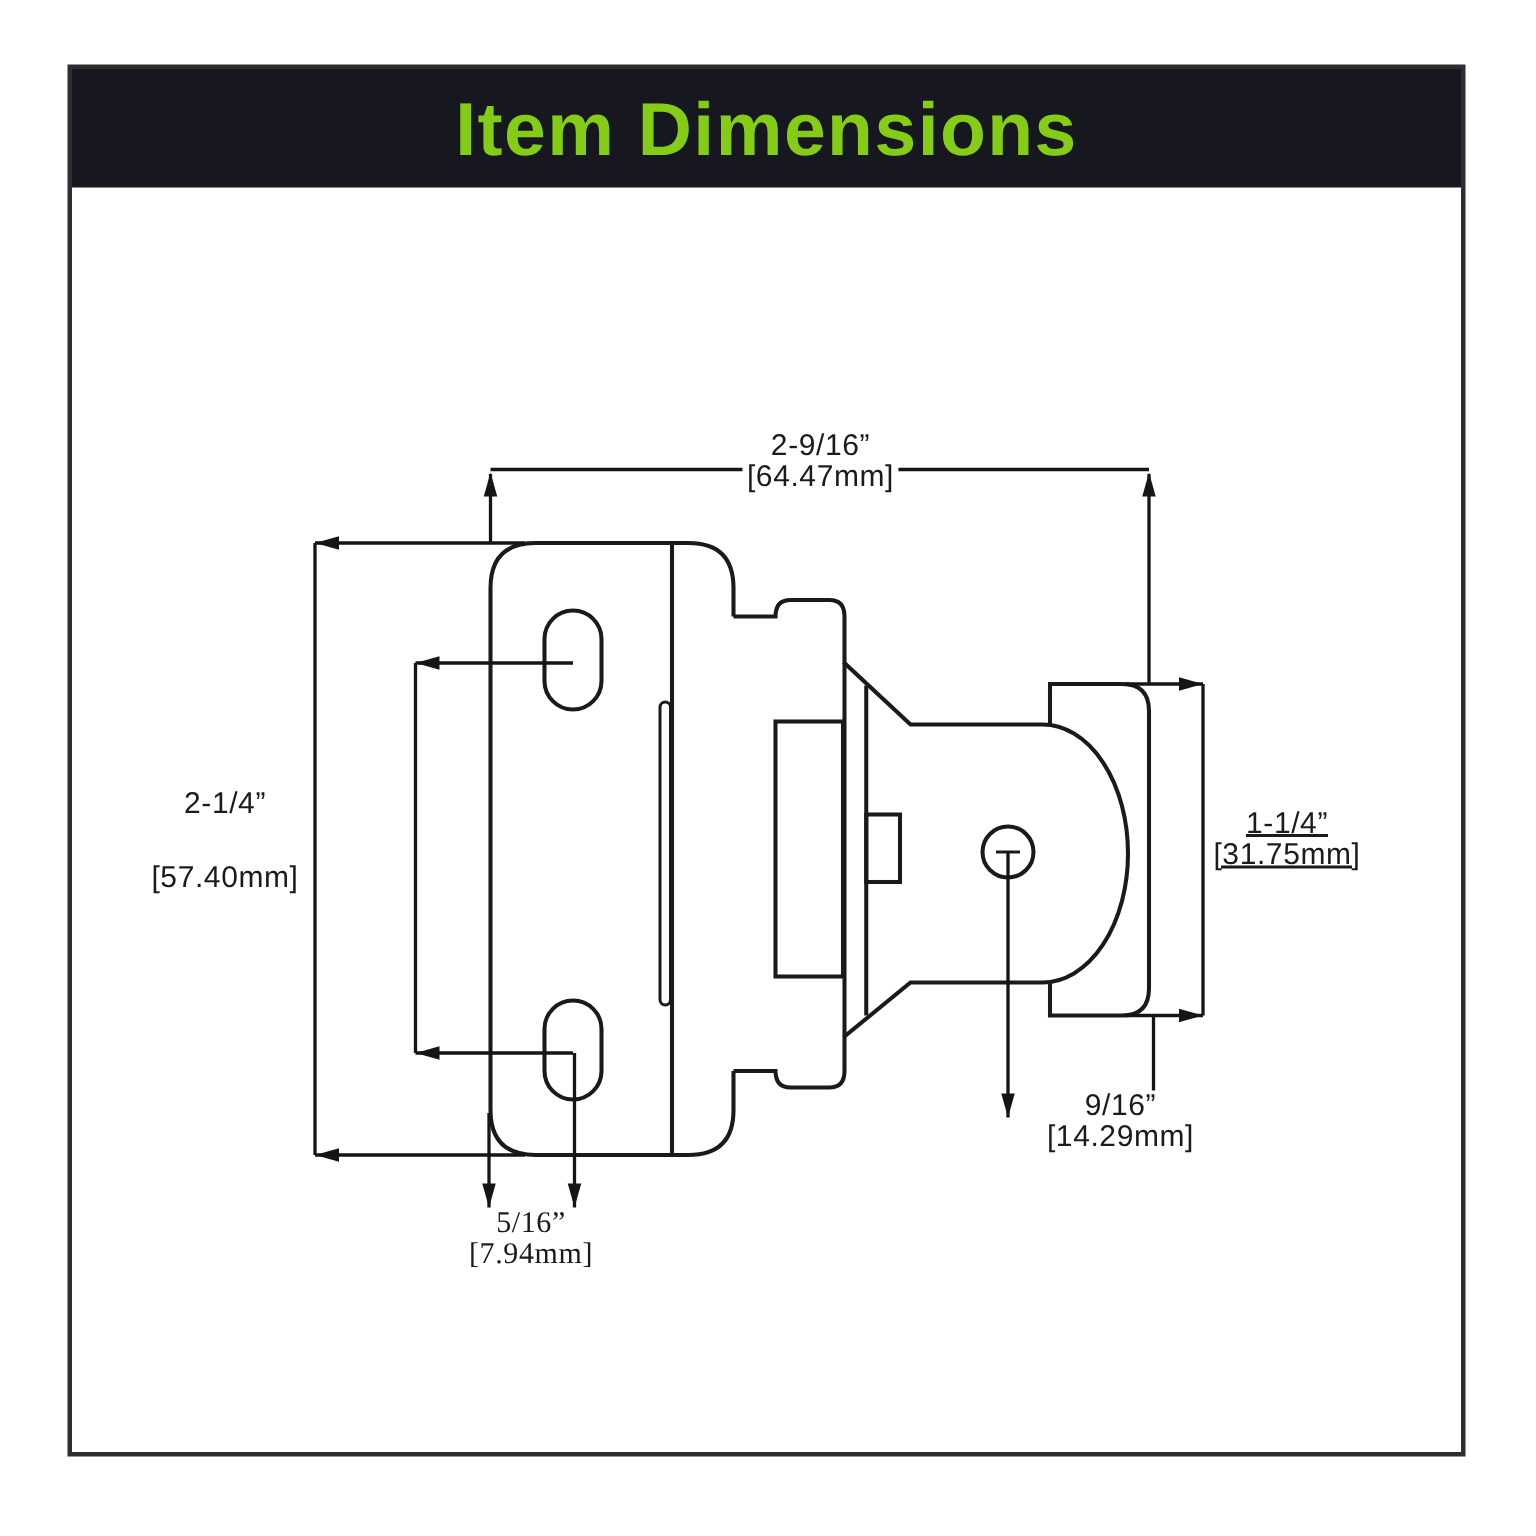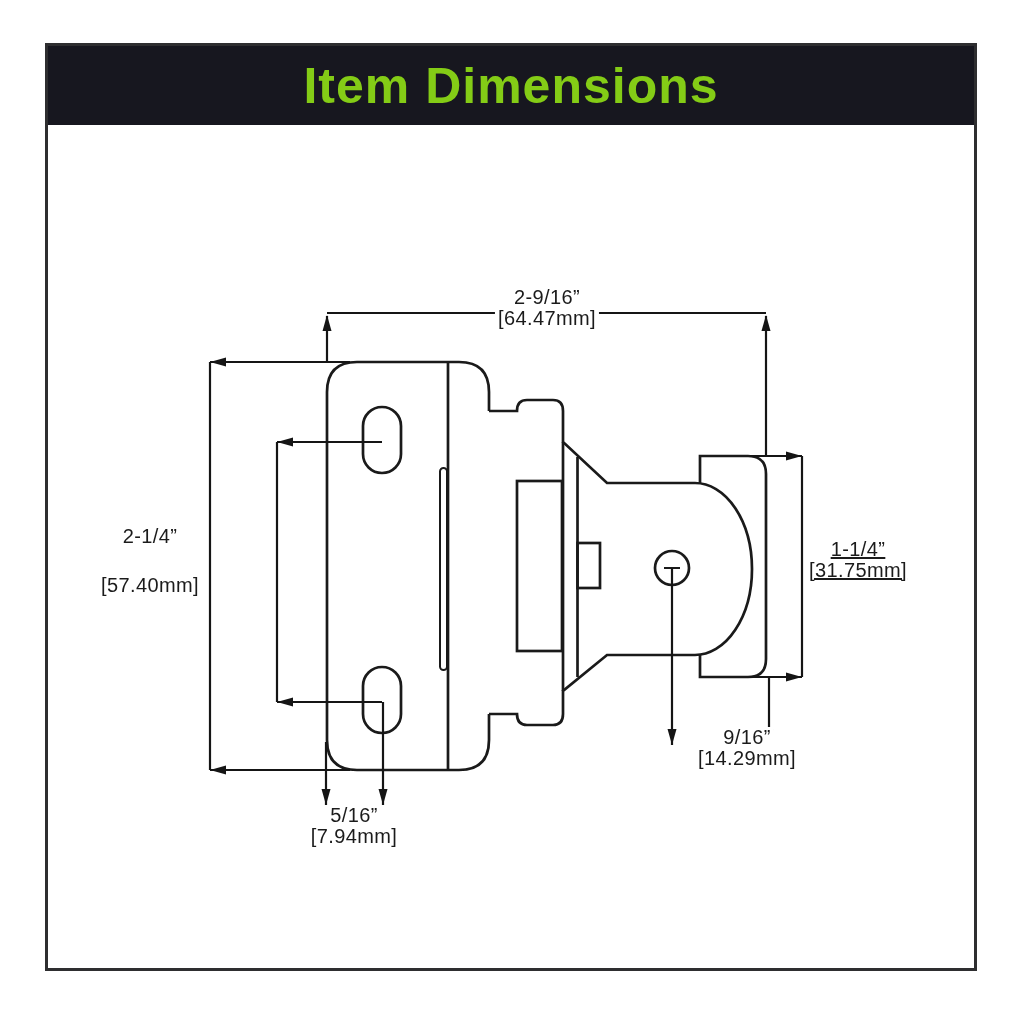--- a/index.html
+++ b/index.html
@@ -160,18 +160,18 @@
   <div class="dim-label" style="left:858px; top:560px;text-decoration:underline;">
     <span>1-1/4”</span>
     <span>[31.75mm]</span>
   </div>
 
   <div class="dim-label" style="left:707px; top:748px;margin-left:40px;">
     <span>9/16”</span>
     <span>[14.29mm]</span>
   </div>
 
-  <div class="dim-label" style="left:354px; top:826px;">
+  <div class="dim-label" style="left:354px; top:826px;font-family:Liberation Serif, serif;">
     <span>5/16”</span>
     <span>[7.94mm]</span>
   </div>
 
 </div>
 
 </body></html>

